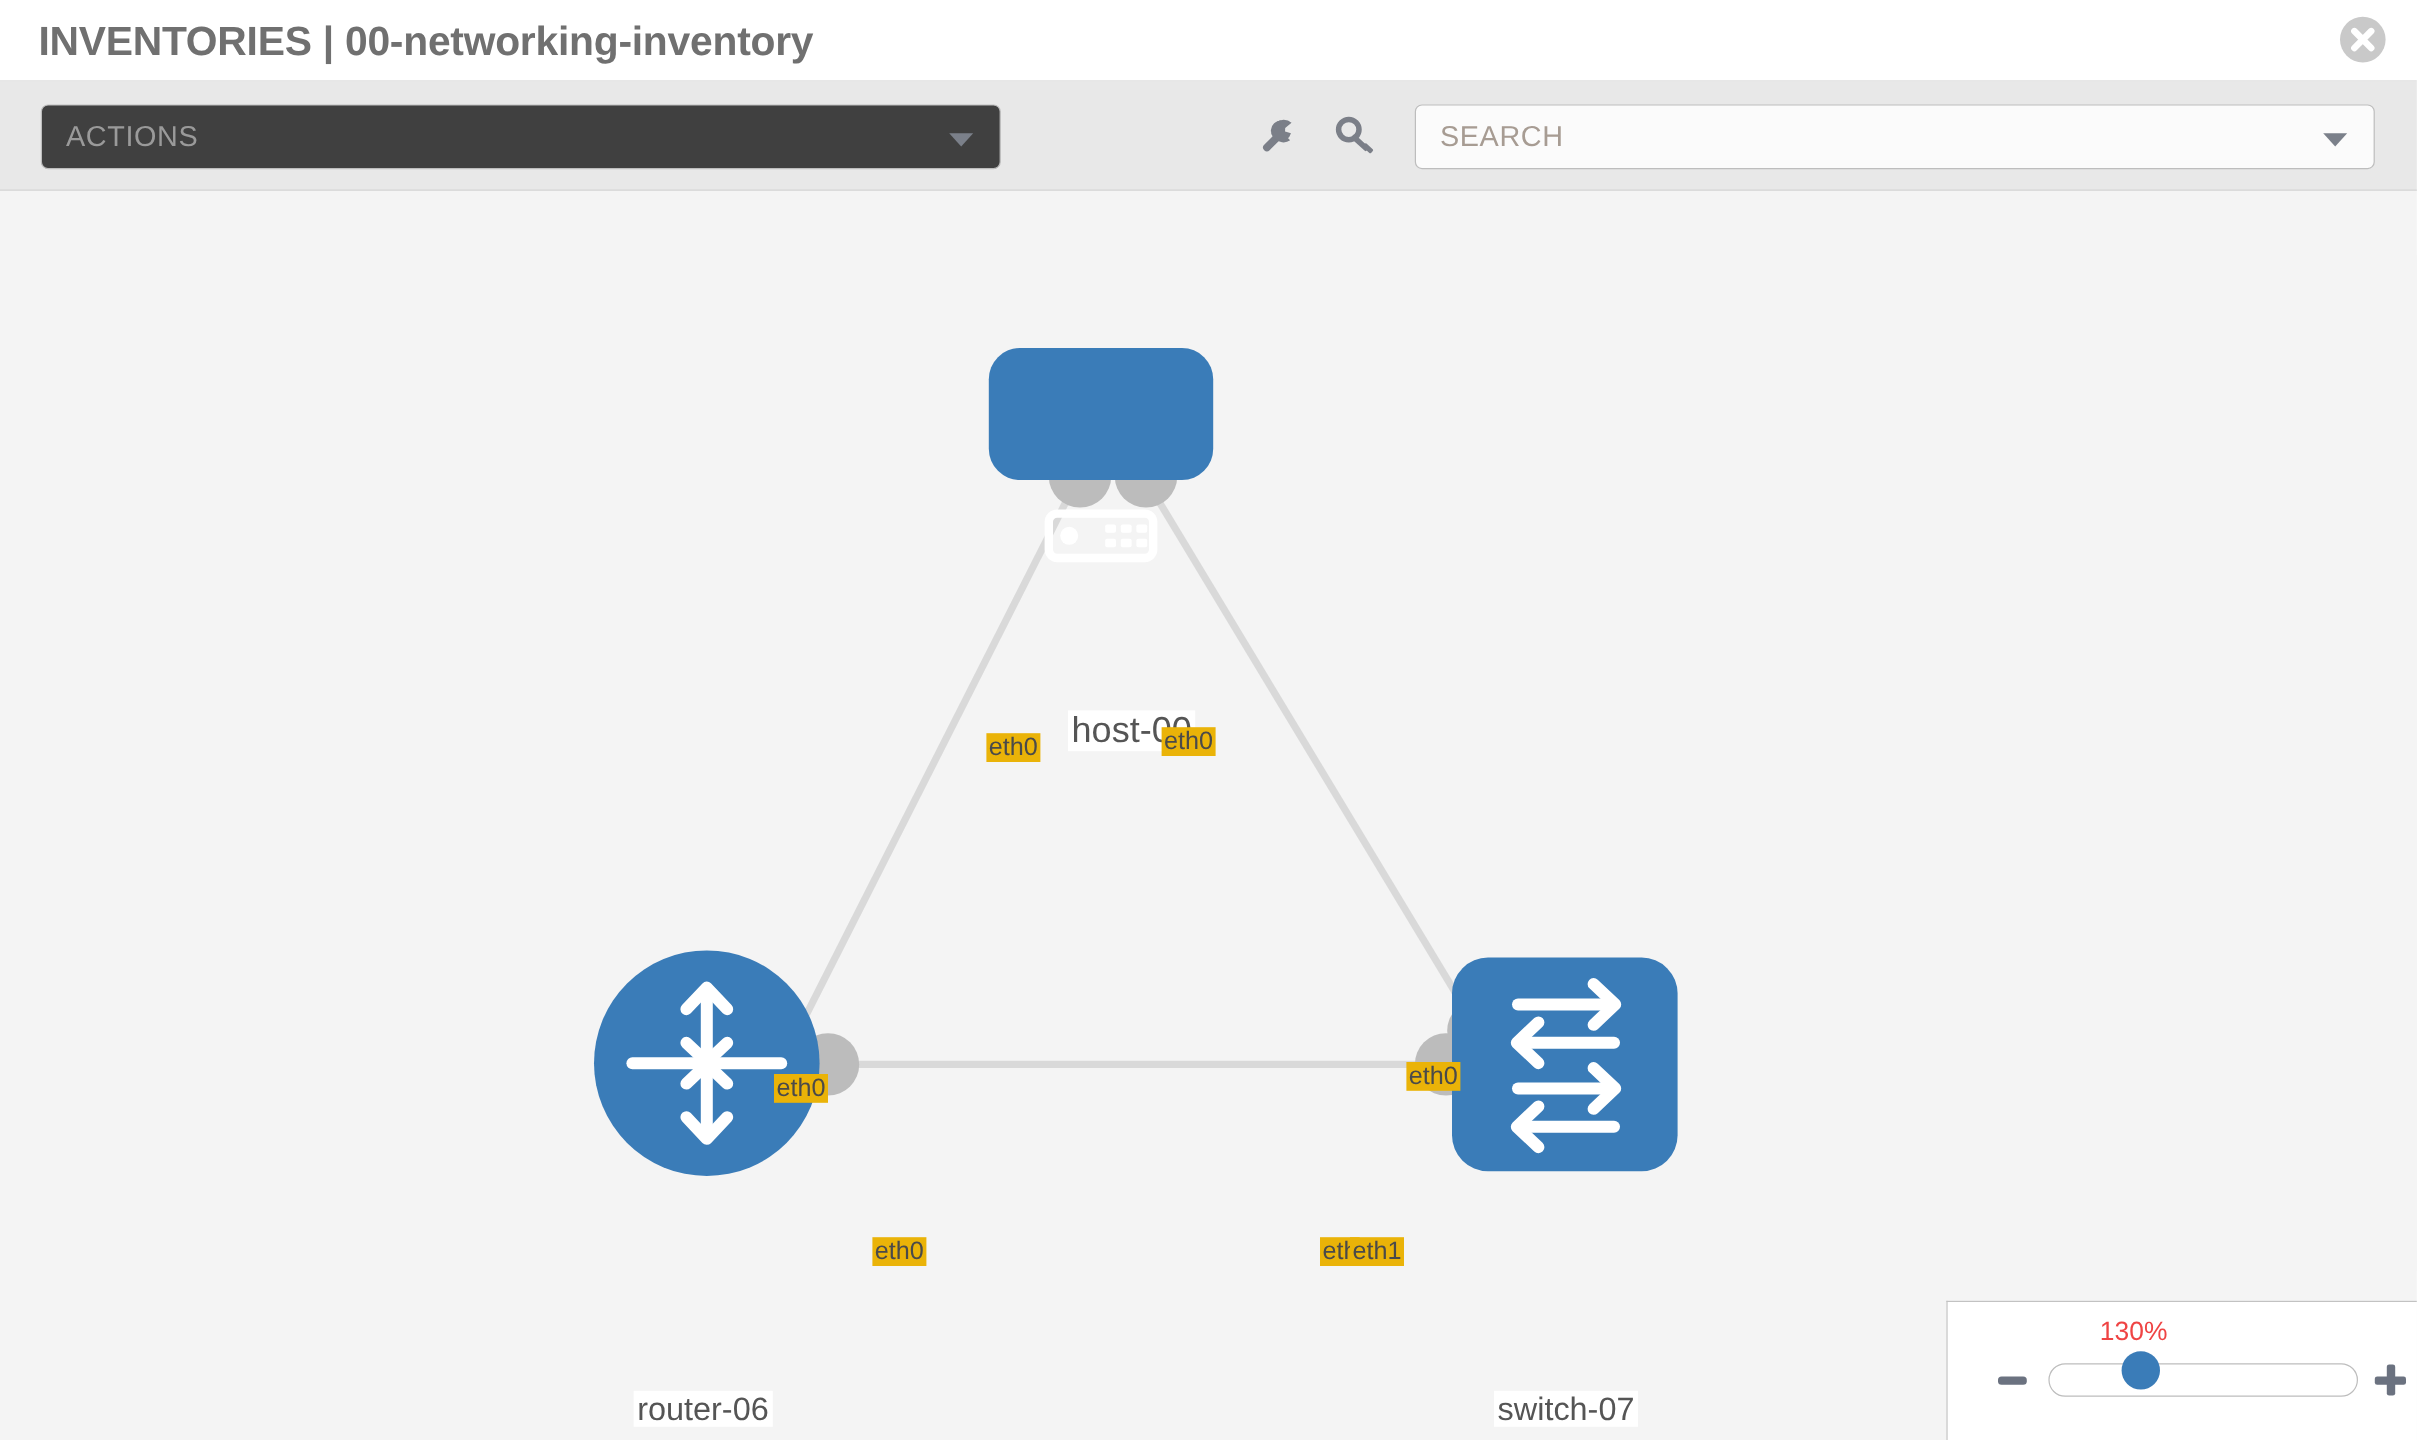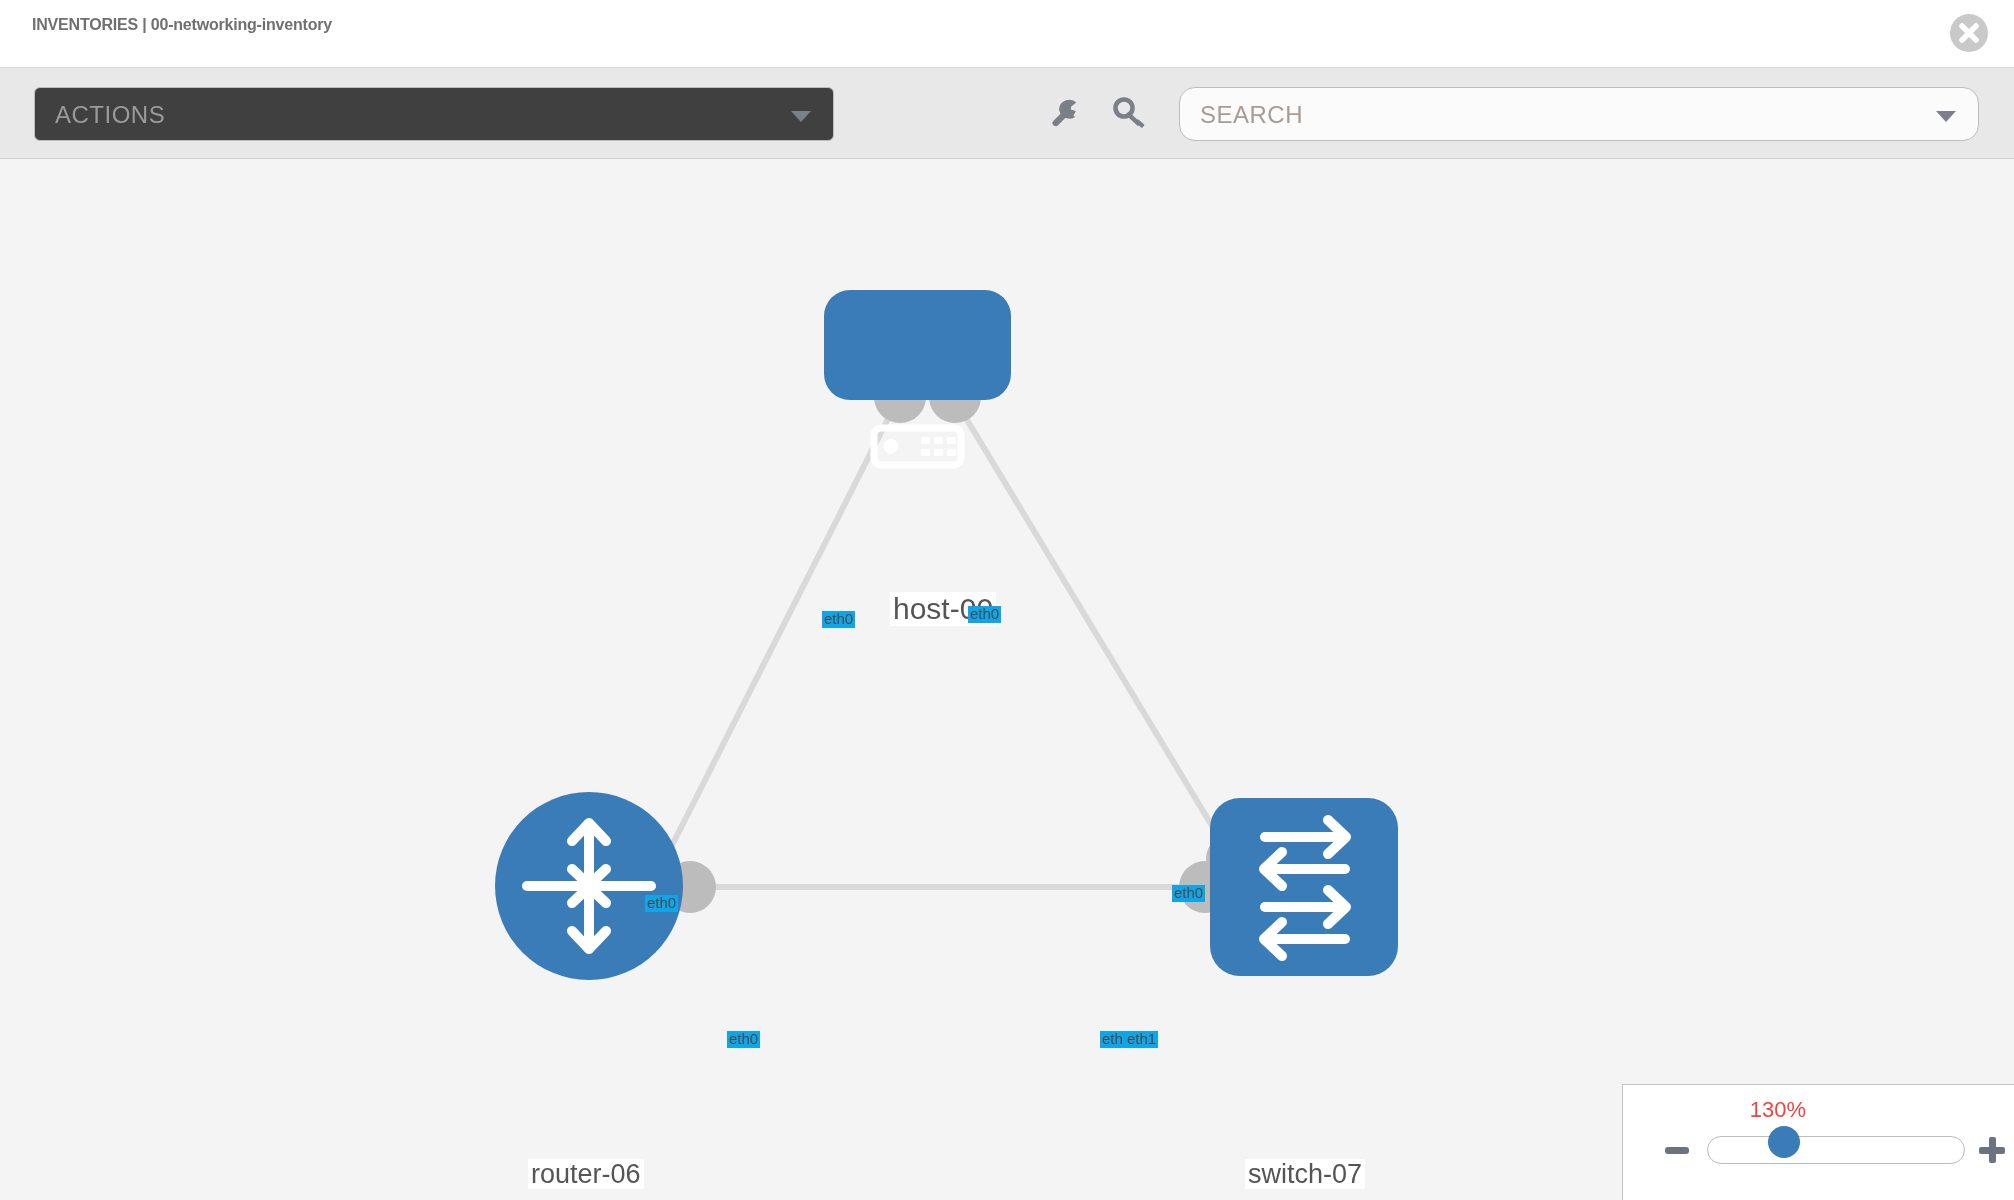--- a/index.html
+++ b/index.html
@@ -22,21 +22,21 @@
     width: 2014px;
     height: 68px;
     background: #ffffff;
     border-bottom: 1px solid #d7d7d7;
     box-sizing: border-box;
   }
   #breadcrumb {
     position: absolute;
     left: 32px;
     top: 16px;
-    font-size: 16px;
+    font-size: 34px;
     font-weight: bold;
     color: #707070;
     letter-spacing: -0.2px;
     white-space: nowrap;
   }
   #close-btn {
     position: absolute;
     right: 26px;
     top: 14px;
     width: 38px;
@@ -96,21 +96,21 @@
   #wrench-icon { left: 1045px; }
   #key-icon    { left: 1110px; }
   #search-box {
     position: absolute;
     left: 1179px;
     top: 19px;
     width: 800px;
     height: 54px;
     background: #fbfbfb;
     border: 1px solid #bdbdbd;
-    border-radius: 16px;
+    border-radius: 6px;
     box-sizing: border-box;
     cursor: text;
   }
   #search-placeholder {
     position: absolute;
     left: 20px;
     top: 13px;
     font-size: 24px;
     color: #a79c93;
     letter-spacing: 0.5px;
@@ -137,23 +137,23 @@
     position: absolute;
     background: #ffffff;
     color: #555555;
     font-size: 27px;
     white-space: nowrap;
     padding: 0 3px;
     line-height: 1.12;
   }
   .edge-label {
     position: absolute;
-    background: #0ea5e9;
+    background: #eab308;
     color: #4a4a4a;
-    font-size: 15px;
+    font-size: 21px;
     white-space: nowrap;
     padding: 0 2px;
     line-height: 1.12;
   }
 
   
   #zoom-panel {
     position: absolute;
     left: 1622px;
     top: 1084px;

